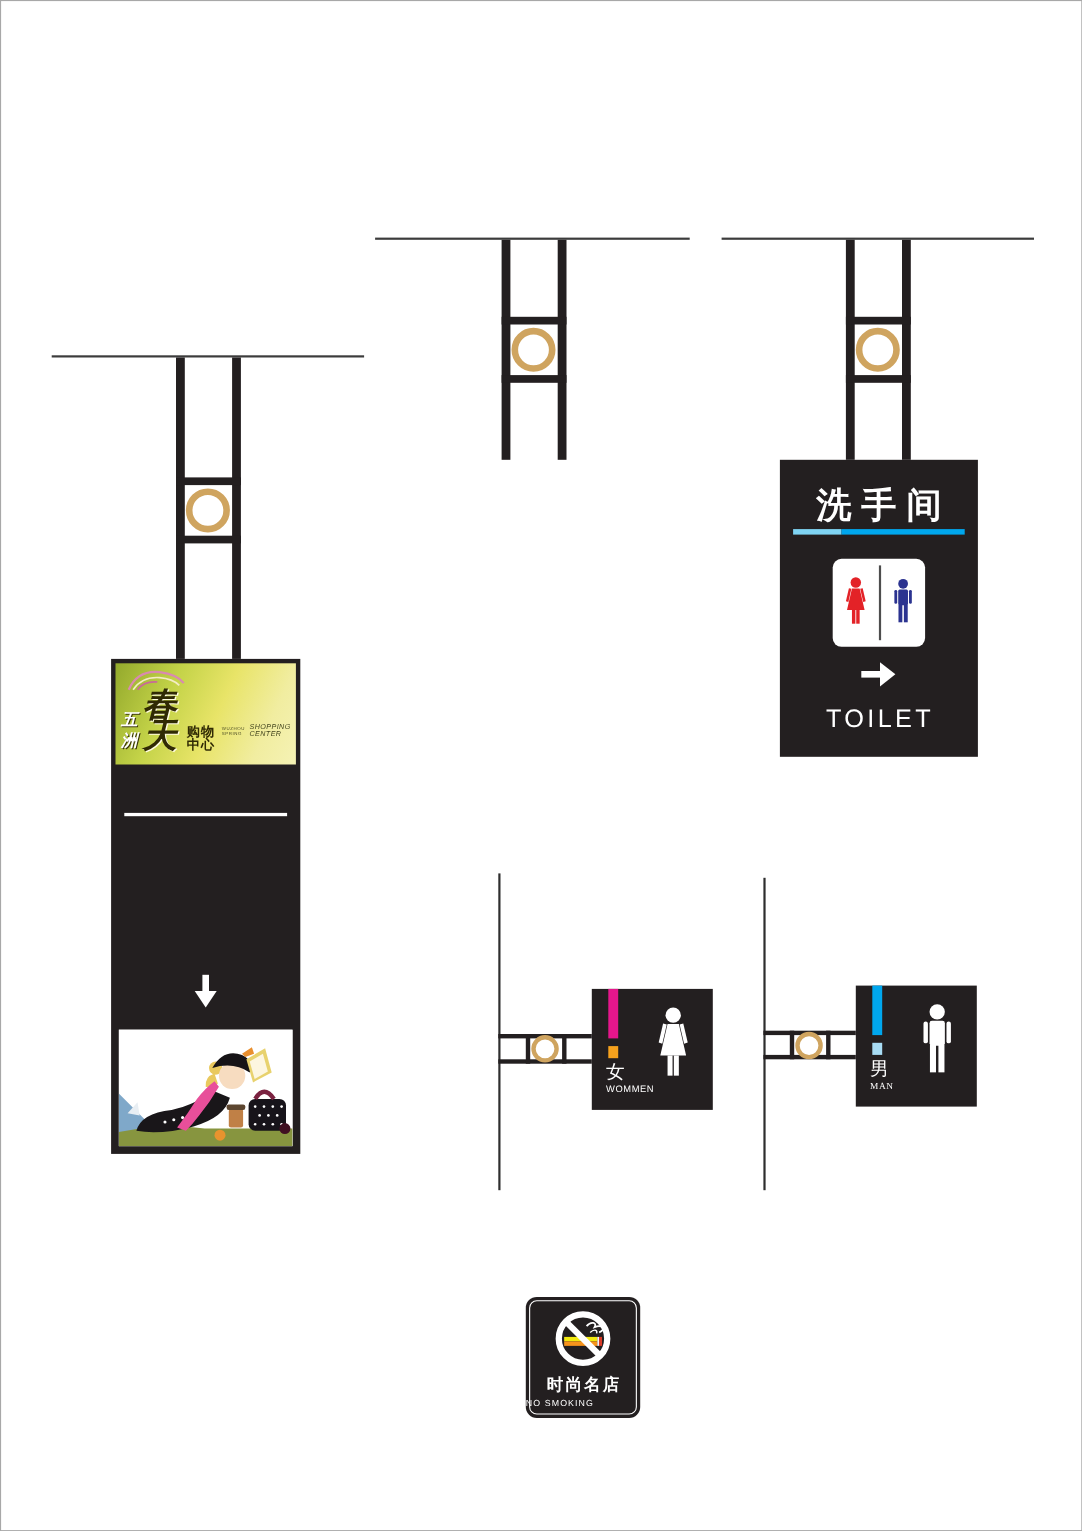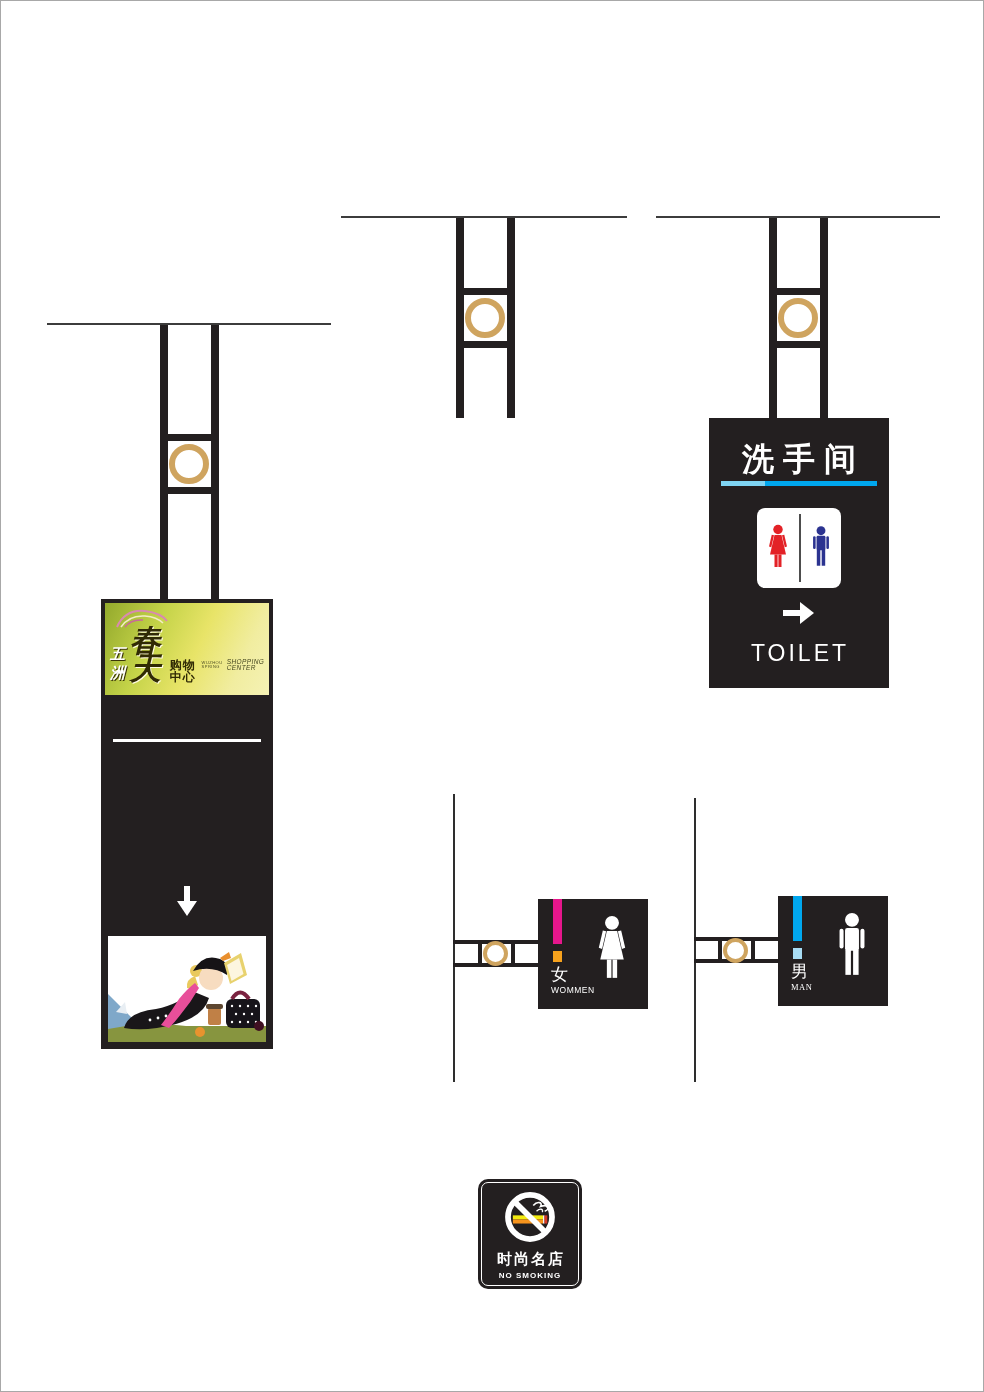--- a/index.html
+++ b/index.html
@@ -51,22 +51,22 @@
   .illustration{position:absolute;left:7px;top:337px;width:158px;height:106px;background:#fff;}
   
   .bar-v{position:absolute;}
   .cn-small{position:absolute;font-size:17px;color:#fff;}
   .en-tiny{position:absolute;font-size:8.5px;color:#fff;letter-spacing:0.5px;}
   
   .ns-panel{position:absolute;background:#231f20;border-radius:10px;}
   .ns-inner{position:absolute;inset:3px;border:1.5px solid #fff;border-radius:7px;}
   .ns-cn{position:absolute;left:0;top:71px;width:100%;text-align:center;color:#fff;
     font-size:15px;font-weight:bold;letter-spacing:2px;padding-left:2px;box-sizing:border-box;}
-  .ns-en{position:absolute;left:0;top:92px;width:100%;text-align:center;color:#fff;
-    font-size:8px;font-weight:bold;letter-spacing:1px;}
+  .ns-en{position:absolute;left:0;top:92px;width:100%;color:#fff;
+    font-size:8px;font-weight:normal;letter-spacing:1px;}
   .arrow-wrap{position:absolute;display:flex;align-items:center;justify-content:center;}
 </style>
 </head>
 <body>
 
 <div class="canvas">
 
   <svg width="0" height="0" style="position:absolute" aria-hidden="true">
     <defs>
       <g id="pictogram-man">

